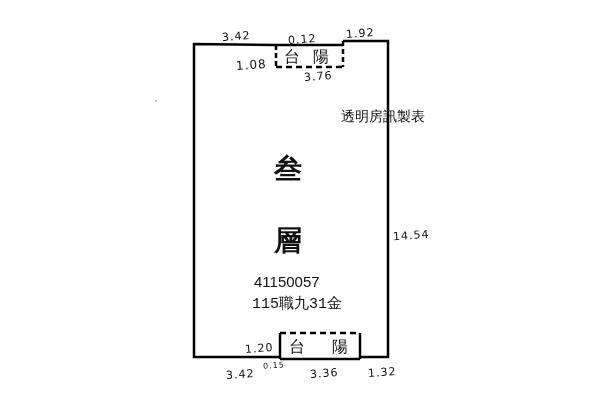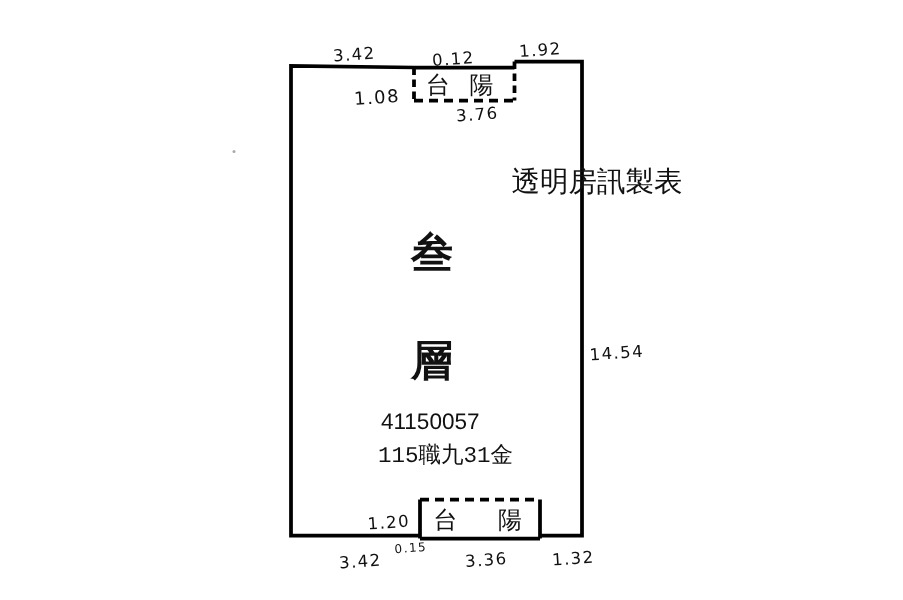--- a/index.html
+++ b/index.html
@@ -7,21 +7,21 @@
          font-family: "DejaVu Sans", "Liberation Sans", sans-serif; }
   #plan { position: absolute; left: 0; top: 0; }
   .hand { position: absolute; font-family: "DejaVu Sans", sans-serif; font-size: 11px;
           color: #111; letter-spacing: 1px; white-space: nowrap; transform: rotate(-4deg); }
   .bal { position: absolute; font-family: "DejaVu Serif", serif; font-size: 16px;
          color: #111; white-space: nowrap; }
   .big { position: absolute; font-family: "DejaVu Serif", serif; font-size: 28px;
          font-weight: bold; color: #111; }
   .info { position: absolute; font-family: "Liberation Sans", sans-serif; font-size: 15px;
           color: #111; white-space: nowrap; }
-  .wm { position: absolute; font-family: Liberation Sans, sans-serif; font-size: 19px;
+  .wm { position: absolute; font-family: Liberation Sans, sans-serif; font-size: 14px;
         color: #111; white-space: nowrap; }
 </style>
 </head>
 <body>
 
 <svg id="plan" width="602" height="400">
 
   <polyline points="276,45 194,44 194,357 280,357" fill="none" stroke="#000" stroke-width="2.5"></polyline>
   <polyline points="343,41 388,41 388,357 360,357" fill="none" stroke="#000" stroke-width="2.5"></polyline>
 

